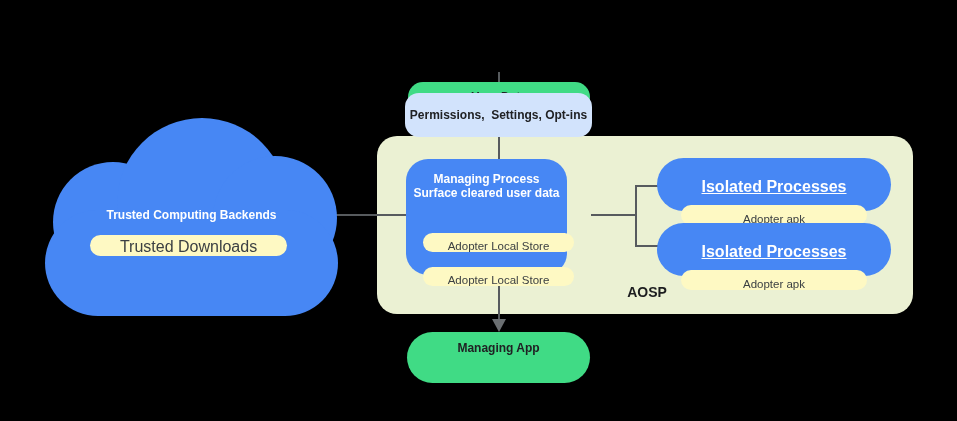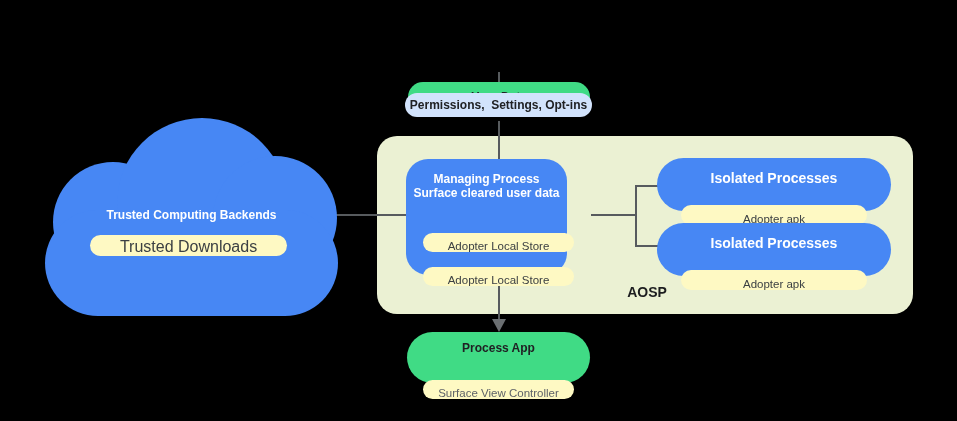--- a/index.html
+++ b/index.html
@@ -37,21 +37,21 @@
     z-index: 3;
   }
   .green-pill { background: #40db85; border-radius: 15px; font-weight: bold; font-size: 12px; color: #202124; }
   .lightblue-pill { background: #d2e3fc; border-radius: 14px; font-weight: bold; font-size: 12px; color: #202124; white-space: pre; }
   .white-pill {
     background: #fef9c3; border-radius: 11px; font-size: 11.5px; color: #3c4043;
     display: flex; align-items: flex-end; justify-content: center; position: absolute; margin-top: 21px;
   }
 
   #user-data { left: 408px; top: 42px; width: 182px; height: 30px; margin-top: 40px; }
-  #permissions { left: 405px; top: 93px; width: 187px; height: 24px; }
+  #permissions { left: 405px; top: 93px; width: 187px; height: 44px; }
 
   
   .cloud { position: absolute; left: 45px; top: 118px; width: 293px; height: 198px; z-index: 3; }
   .cloud-part { position: absolute; background: #4787f4; }
   .cl-left  { left: 8px;   top: 44px; width: 120px; height: 120px; border-radius: 50%; }
   .cl-mid   { left: 72px;  top: 0;    width: 170px; height: 170px; border-radius: 50%; }
   .cl-right { left: 168px; top: 38px; width: 124px; height: 124px; border-radius: 50%; }
   .cl-base  { left: 0;     top: 92px; width: 293px; height: 106px; border-radius: 53px; }
   .cloud-title {
     position: absolute; top: 66px; left: 0; width: 100%; text-align: center;
@@ -76,22 +76,22 @@
   .store-pill.s2 { top: 87px; }
 
   
   .isolated-box {
     position: absolute; left: 657px; width: 234px; height: 53px;
     background: #4787f4; border-radius: 27px; z-index: 3;
   }
   .isolated-box.i1 { top: 158px; }
   .isolated-box.i2 { top: 223px; }
   .isolated-title {
-    margin-top: 12px; text-align: center; color: #ffffff;
-    font-weight: bold; font-size: 14px; 
+    margin-top: 20px; text-align: center; color: #ffffff;
+    font-weight: bold; font-size: 16px; text-decoration: underline;
   }
   .apk-pill { left: 24px; top: 26px; width: 186px; height: 20px; border-radius: 10px; }
 
   
   .adopter-app {
     position: absolute; left: 407px; top: 332px; width: 183px; height: 51px;
     background: #40db85; border-radius: 26px; z-index: 3;
   }
   .adopter-title {
     margin-top: 9px; text-align: center; color: #202124;
@@ -156,19 +156,16 @@
     </div>
   </div>
   <div class="isolated-box i2">
     <div class="isolated-title">Isolated Processes</div>
     <div class="white-pill apk-pill">
       <span>Adopter apk</span>
     </div>
   </div>
 
   <div class="adopter-app">
-    <div class="adopter-title">Process App</div>
-    <div class="white-pill svc-pill">
-      <span>Surface View Controller</span>
-    </div>
+    <div class="adopter-title">Managing App</div>
   </div>
 
 </div>
 
 </body></html>

